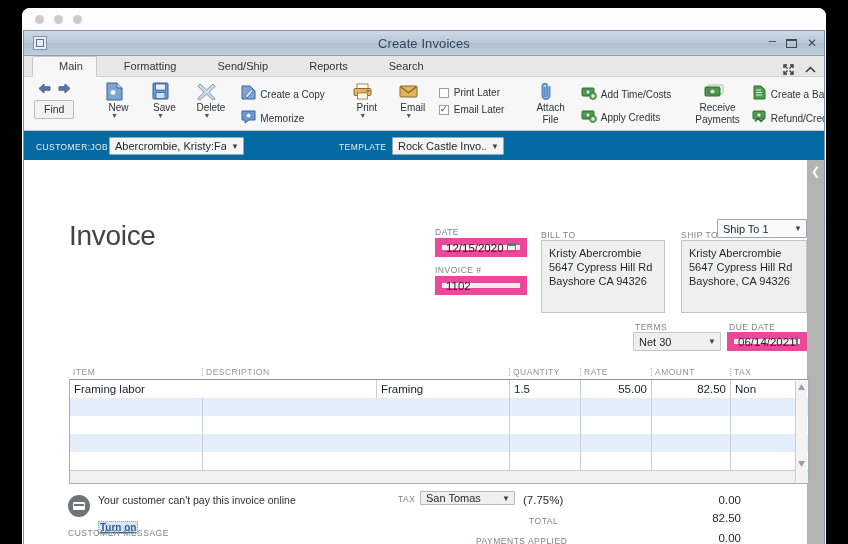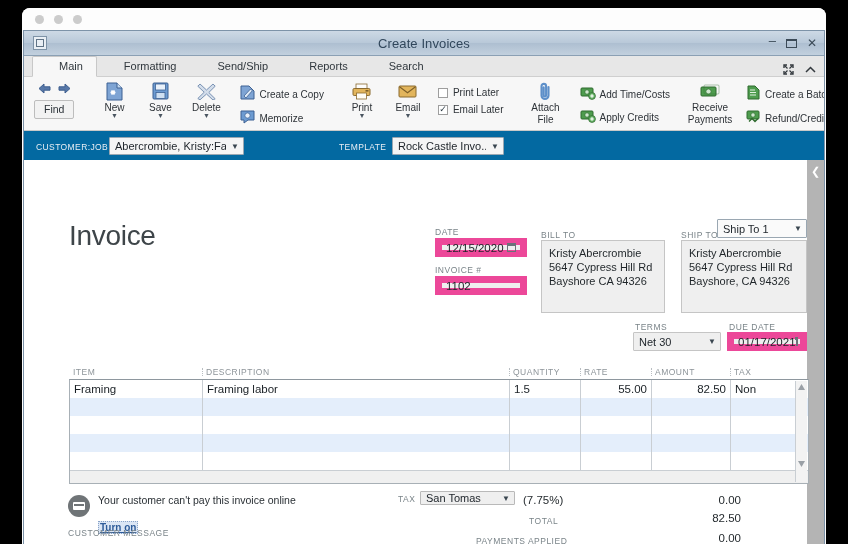--- a/index.html
+++ b/index.html
@@ -86,21 +86,21 @@
     height:54px;background:#f7f7f7;border-bottom:1px solid #c9c9c9;
     display:flex;align-items:stretch;padding-left:4px;position:relative;
     box-sizing:border-box;
   }
   .rgroup{display:flex;align-items:flex-start;padding:2px 5px 0 5px;}
   .rsep{width:1px;background:#d8d8d8;margin:4px 2px;align-self:stretch;height:44px;}
   .ritem{
     display:flex;flex-direction:column;align-items:center;justify-content:flex-start;
     min-width:36px;padding:0 5px;cursor:default;
   }
-  .ritem .lbl{font-size:10px;color:#2e3338;text-align:center;line-height:11px;margin-top:1px;}
+  .ritem .lbl{font-size:10px;color:#2e3338;text-align:center;line-height:11px;margin-top:1px;margin-left:8px;}
   .ritem .caret{font-size:7px;color:#4a5560;line-height:6px;margin-top:0px;}
   .ricon{height:20px;display:flex;align-items:center;justify-content:center;margin-top:2px;}
   .stackitem{display:flex;align-items:center;gap:4px;padding:1px 2px;cursor:default;}
   .stackitem .lbl{font-size:10px;color:#2e3338;white-space:nowrap;}
   .stackcol{display:flex;flex-direction:column;justify-content:center;padding-top:5px;gap:3px;}
   
   #navgroup{display:flex;flex-direction:column;align-items:center;padding:3px 8px 0 6px;}
   #navarrows{display:flex;gap:7px;margin-bottom:2px;}
   #findbtn{
     font-size:10.5px;color:#2b3238;background:#f2f2f2;border:1px solid #bdbdbd;
@@ -508,38 +508,38 @@
     </div>
 
     <div class="flabel" style="position:absolute;left:611px;top:291px;">TERMS</div>
     <div class="drop" style="position:absolute;left:609px;top:301px;width:88px;height:19px;background:#efefef;border-color:#c5c5c5;">
       <span class="cv">Net 30</span>
       <span class="dc">▼</span>
     </div>
 
     <div class="flabel" style="position:absolute;left:705px;top:291px;">DUE DATE</div>
     <div class="fbox inp" style="position:absolute;left:703px;top:301px;width:80px;">
-      <span>01/17/2021</span>
+      <span>06/14/2021</span>
       <span class="cal"></span>
     </div>
 
     <div id="itable">
       <div id="ithead">
         <div class="ith" style="width:133px;">ITEM</div>
         <div class="ith sep" style="width:307px;">DESCRIPTION</div>
         <div class="ith sep" style="width:71px;">QUANTITY</div>
         <div class="ith sep" style="width:71px;">RATE</div>
         <div class="ith sep" style="width:79px;">AMOUNT</div>
         <div class="ith sep" style="width:60px;">TAX</div>
       </div>
 
       <div id="itbody" style="position:relative;">
         <div class="itrow">
+          <div class="itcell" style="width:307px;">Framing labor</div>
           <div class="itcell" style="width:133px;">Framing</div>
-          <div class="itcell" style="width:307px;">Framing labor</div>
           <div class="itcell" style="width:71px;">1.5</div>
           <div class="itcell num" style="width:71px;">55.00</div>
           <div class="itcell num" style="width:79px;">82.50</div>
           <div class="itcell last" style="width:60px;">Non</div>
         </div>
         <div class="itrow alt">
           <div class="itcell" style="width:133px;"></div>
           <div class="itcell" style="width:307px;"></div>
           <div class="itcell" style="width:71px;"></div>
           <div class="itcell num" style="width:71px;"></div>

